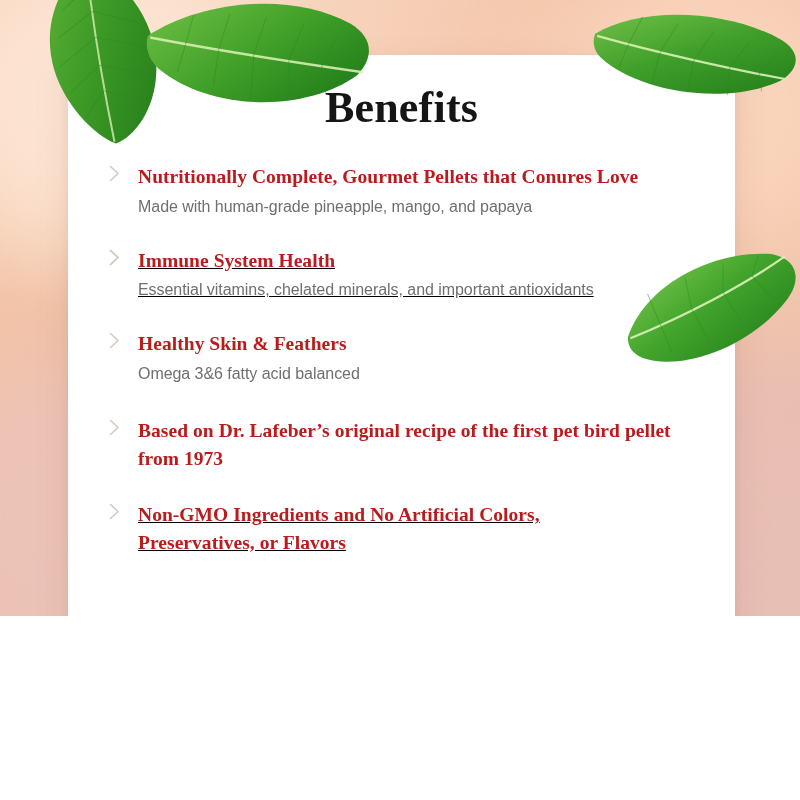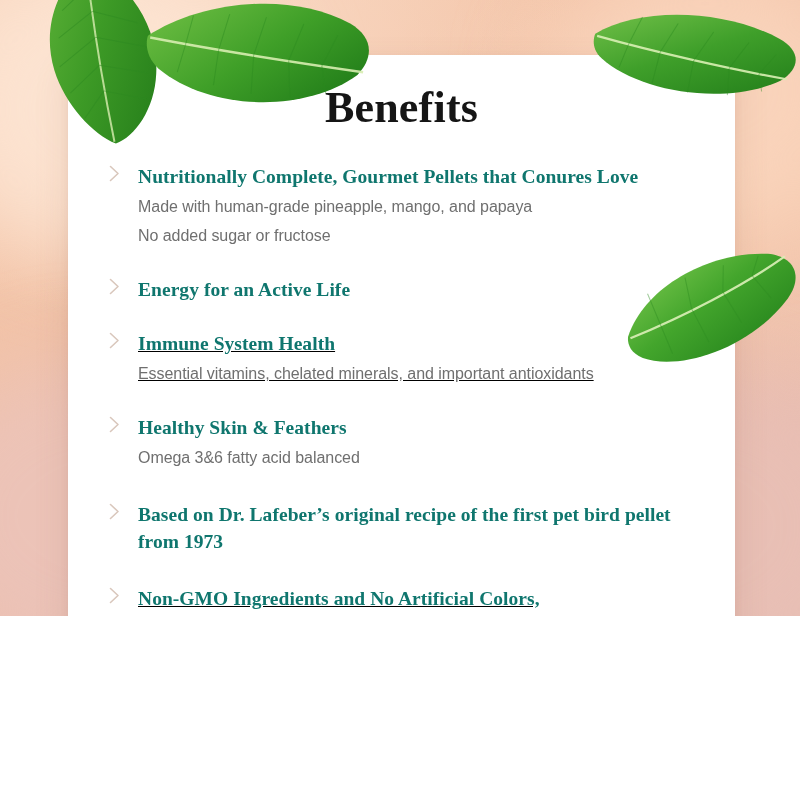--- a/index.html
+++ b/index.html
@@ -93,21 +93,21 @@
     height: 17px;
     color: #d9c7bc;
   }
   .chev svg { display: block; width: 13px; height: 17px; }
 
   .b-head {
     font-family: "Liberation Serif", "DejaVu Serif", serif;
     font-weight: bold;
     font-size: 19.5px;
     line-height: 1.42;
-    color: #0f766e;
+    color: #b91c1c;
     letter-spacing: .05px;
     margin: 0;
   }
 
   .b-sub {
     font-family: "Liberation Sans", sans-serif;
     font-size: 16px;
     line-height: 1.62;
     color: #6f6f6f;
     margin: 3px 0 0 0;
@@ -197,30 +197,28 @@
       <ul class="benefits">
 
         <li class="benefit">
           <span class="chev">
             <svg viewBox="0 0 13 17">
                 <path d="M2.5 1.5 L10 8.5 L2.5 15.5" fill="none" stroke="currentColor" stroke-width="1.6" stroke-linecap="round" stroke-linejoin="round"></path>
               </svg>
           </span>
           <p class="b-head">Nutritionally Complete, Gourmet Pellets that Conures Love</p>
           <p class="b-sub">Made with human-grade pineapple, mango, and papaya</p>
-          <p class="b-sub">No added sugar or fructose</p>
         </li>
 
         <li class="benefit" style="margin-top:27px;">
           <span class="chev">
             <svg viewBox="0 0 13 17">
                 <path d="M2.5 1.5 L10 8.5 L2.5 15.5" fill="none" stroke="currentColor" stroke-width="1.6" stroke-linecap="round" stroke-linejoin="round"></path>
               </svg>
           </span>
-          <p class="b-head">Energy for an Active Life</p>
         </li>
 
         <li class="benefit" style="margin-top:27px;text-decoration:underline;">
           <span class="chev">
             <svg viewBox="0 0 13 17">
                 <path d="M2.5 1.5 L10 8.5 L2.5 15.5" fill="none" stroke="currentColor" stroke-width="1.6" stroke-linecap="round" stroke-linejoin="round"></path>
               </svg>
           </span>
           <p class="b-head">Immune System Health</p>
           <p class="b-sub">Essential vitamins, chelated minerals, and important antioxidants</p>

